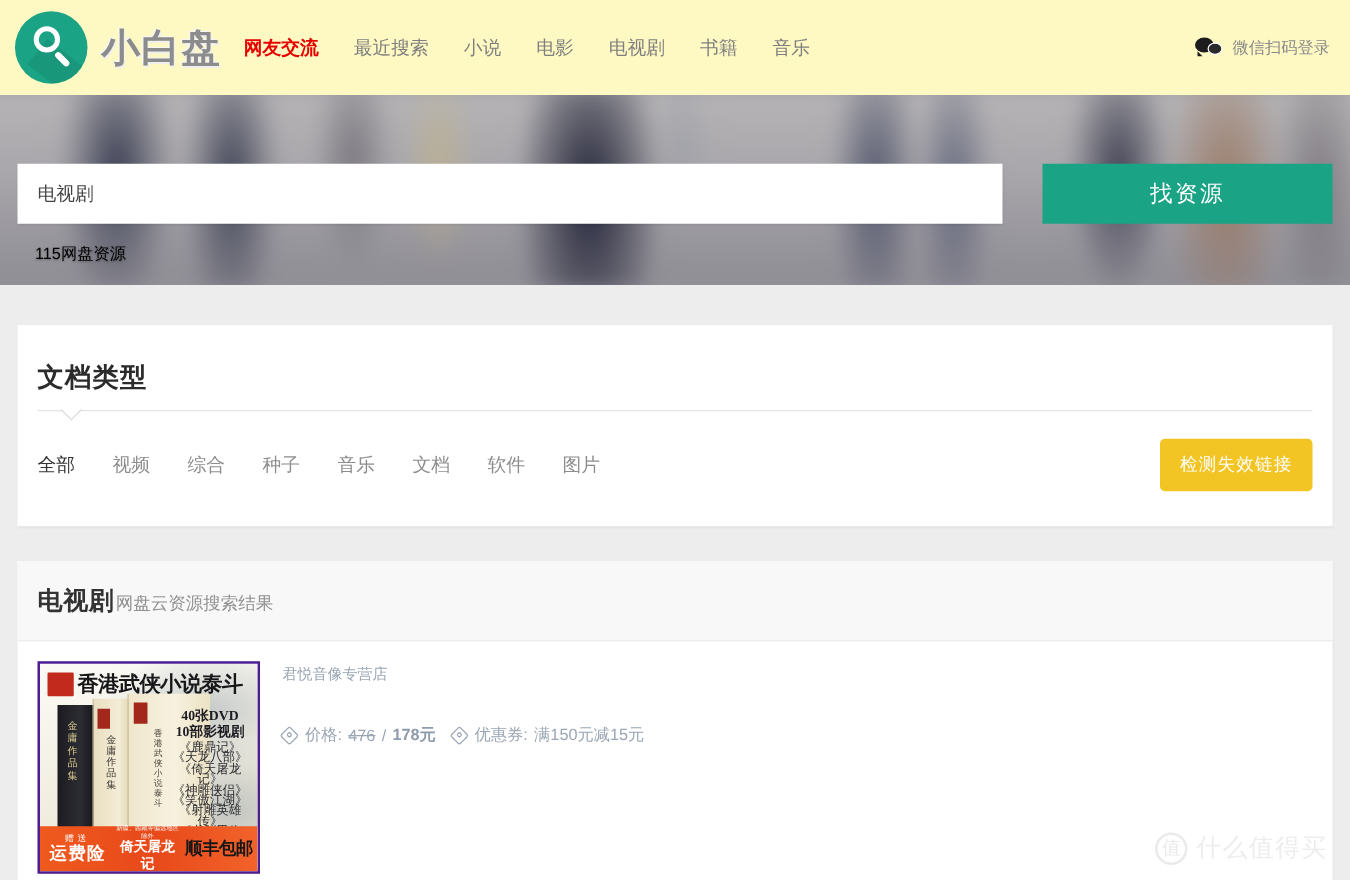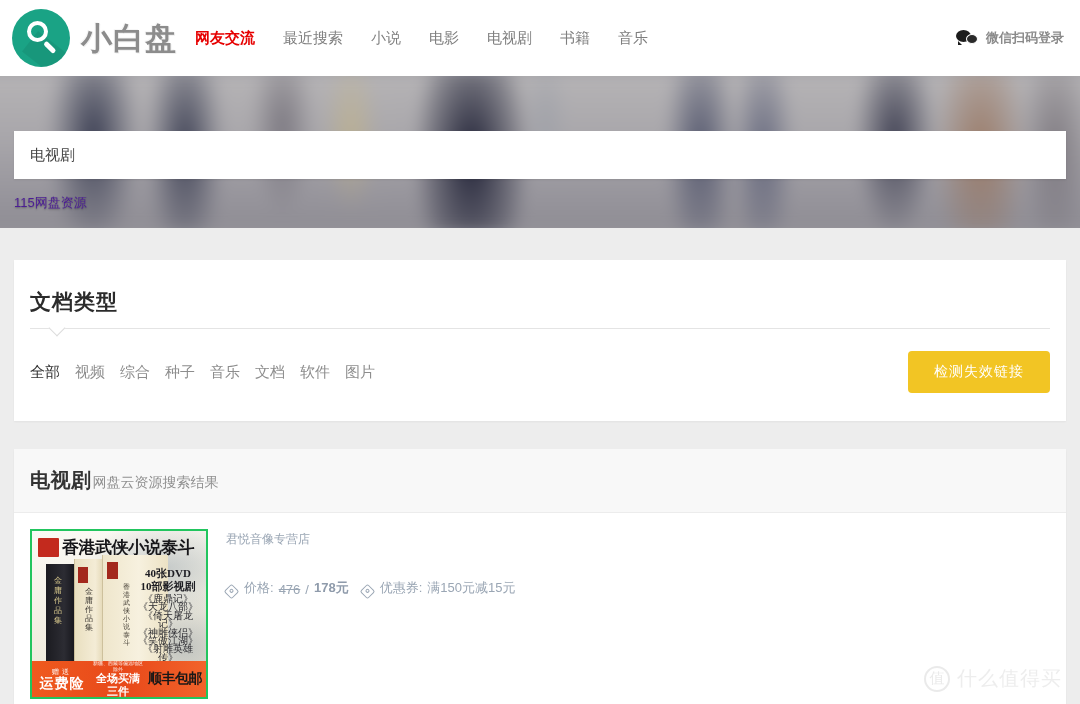--- a/index.html
+++ b/index.html
@@ -9,21 +9,21 @@
     width: 1080px; height: 704px;
     overflow: hidden;
     background: #ededed;
     font-family: "Liberation Sans", "DejaVu Sans", sans-serif;
     -webkit-font-smoothing: antialiased;
   }
 
   
   .header {
     height: 76px;
-    background: #ffffff;
+    background: #fef9c3;
     display: flex;
     align-items: center;
     padding: 0 16px 0 12px;
     position: relative;
   }
   .brand { display: flex; align-items: center; flex: 0 0 auto; }
   .logo-mark {
     width: 58px; height: 58px; border-radius: 50%;
     background: #1aa385;
     position: relative;
@@ -79,21 +79,20 @@
   .nav a.active { color: #e60000; font-weight: bold; }
 
   .login {
     margin-left: auto;
     display: flex;
     align-items: center;
     gap: 8px;
     font-size: 13px;
     color: #8a8a8a;
     white-space: nowrap;
-    font-weight: bold;
   }
   .wechat-icon { width: 22px; height: 16px; position: relative; display:inline-block; flex:0 0 auto;}
   .wechat-icon .b1 {
     position:absolute; left:0; top:0;
     width: 15px; height: 12px; border-radius: 50%;
     background: #1c1c1c;
   }
   .wechat-icon .b1:after {
     content:""; position:absolute; left:2px; bottom:-3px;
     width:0;height:0;border-left:4px solid #1c1c1c;border-top:4px solid transparent;
@@ -159,22 +158,22 @@
     background: #1aa385;
     color: #ffffff;
     border: none;
     font-size: 18px;
     cursor: pointer;
     font-family: inherit;
     letter-spacing: 2px;
   }
   .hero-sub {
     position: absolute;
-    left: 14px; bottom: 16px;
-    color: #4c1d95;
+    left: 28px; bottom: 16px;
+    color: #000000;
     font-size: 13px;
     text-shadow: 0 1px 2px rgba(0,0,0,0.35);
   }
 
   
   .page { padding: 0 14px; }
   .card {
     background: #ffffff;
     margin-top: 32px;
     box-shadow: 0 1px 2px rgba(0,0,0,0.05);
@@ -203,36 +202,36 @@
     background: #ffffff;
     border-right: 1px solid #dcdcdc;
     border-bottom: 1px solid #dcdcdc;
     transform: translate(-50%,-50%) rotate(45deg);
   }
   .filter-row {
     display: flex;
     align-items: center;
     padding: 22px 16px 28px 16px;
   }
-  .filter-tabs { display: flex; gap: 15px; }
+  .filter-tabs { display: flex; gap: 30px; }
   .filter-tabs a {
     font-size: 15px;
     color: #8d8d8d;
     text-decoration: none;
     white-space: nowrap;
   }
   .filter-tabs a.active { color: #333333; }
   .check-btn {
     margin-left: auto;
     background: #f2c524;
     color: #ffffff;
     border: none;
     border-radius: 4px;
     font-size: 14px;
-    padding: 12px 26px;
+    padding: 12px 16px;
     cursor: pointer;
     font-family: inherit;
     letter-spacing: 1px;
   }
 
   
   .results-card { margin-top: 28px; }
   .results-head {
     background: #f8f8f8;
     border-bottom: 1px solid #ececec;
@@ -255,21 +254,21 @@
     padding: 16px 16px 10px 16px;
     display: flex;
     gap: 18px;
     min-height: 186px;
   }
 
   
   .thumb {
     flex: 0 0 178px;
     height: 170px;
-    border: 2px solid #22c55e;
+    border: 2px solid #4c1d95;
     position: relative;
     overflow: hidden;
     background: #f3efe4;
     cursor: pointer;
   }
   .thumb .wash {
     position:absolute; inset:0;
     background:
       radial-gradient(ellipse 120px 70px at 78% 22%, rgba(160,170,175,0.55), transparent 70%),
       radial-gradient(ellipse 100px 80px at 88% 70%, rgba(150,160,165,0.5), transparent 72%),
@@ -372,21 +371,21 @@
     color: #3a6ea8;
     text-decoration: underline;
     cursor: pointer;
     line-height: 22px;
     display: inline-block;
     margin-bottom: 9px;
     letter-spacing: 0.2px;
   }
   .promo-meta {
     display: flex;
-    align-items: flex-end;
+    align-items: center;
     font-size: 13px;
     color: #9aa6b4;
     gap: 5px;
     flex-wrap: wrap;
     margin-top: 31px;
   }
   .tag-icon {
     display:inline-block;
     width: 11px; height: 11px;
     border: 1.3px solid #9aa6b4;
@@ -456,20 +455,21 @@
       </span>
       <span>微信扫码登录</span>
     </div>
   </div>
 
   <div class="hero">
     <div class="hero-bg"></div>
     <div class="hero-inner">
       <div class="search-row">
         <input class="search-input" type="text" value="电视剧" style="">
+        <button class="search-btn">找资源</button>
       </div>
       <div class="hero-sub">115网盘资源</div>
     </div>
   </div>
 
   <div class="page">
 
     <div class="card filter-card">
       <div class="filter-title">文档类型</div>
       <div class="filter-divider"></div>
@@ -526,21 +526,21 @@
 《书剑恩仇录》
 《连城诀》
 《侠客行》</div>
           <div class="bottom-bar">
             <div class="bb-left">
               <div class="small">赠送</div>
               <div class="big">运费险</div>
             </div>
             <div class="bb-mid">
               <div class="tiny">新疆、西藏等偏远地区除外</div>
-              <div class="mid">全场买满三件</div>
+              <div class="mid">倚天屠龙记</div>
             </div>
             <div class="bb-right">顺丰包邮</div>
           </div>
         </div>
 
         <div class="promo-text">
           <div class="shop-name">君悦音像专营店</div>
           <div class="promo-meta">
             <span class="tag-icon"></span>
             <span>价格:</span>

